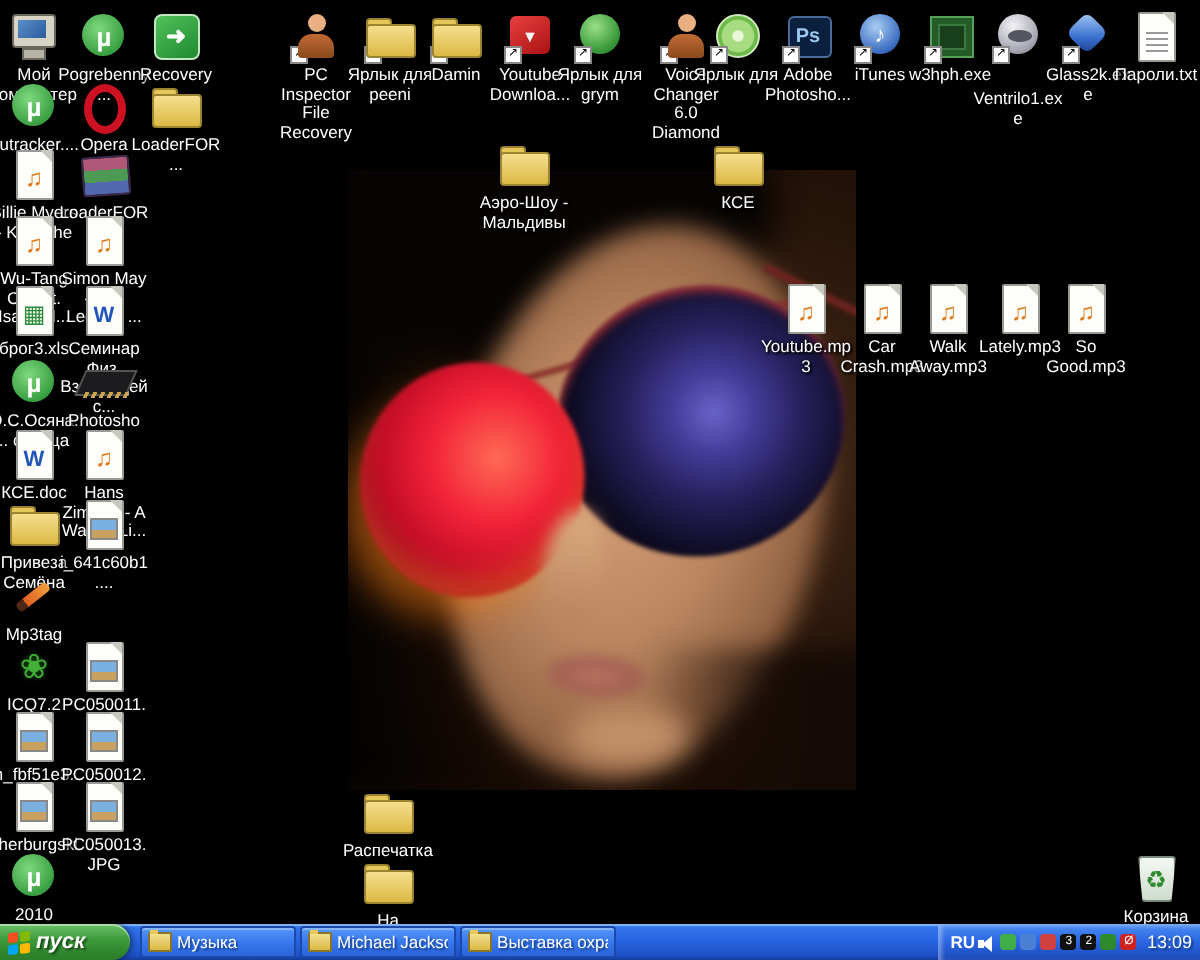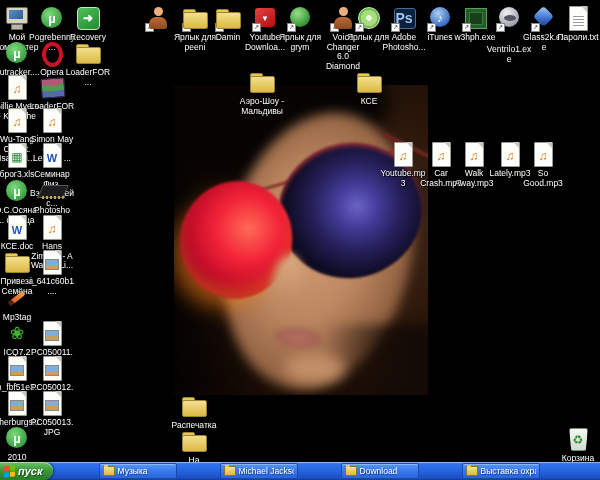--- a/index.html
+++ b/index.html
@@ -59,51 +59,51 @@
   .g-opera::before{content:"";position:absolute;left:5px;top:3px;width:13px;height:17px;border:4px solid #cc1122;border-radius:50%;}
   .g-chip::before{content:"";position:absolute;left:3px;top:8px;width:24px;height:11px;background:#1c1c1e;transform:skewX(-24deg);border:1px solid #555;}
   .g-chip::after{content:"";position:absolute;left:5px;top:19px;width:22px;height:3px;background:repeating-linear-gradient(90deg,#caa84a 0 2px,transparent 2px 4px);transform:skewX(-24deg);}
   .g-person::before{content:"";position:absolute;left:11px;top:3px;width:9px;height:9px;border-radius:50%;background:#eab083;}
   .g-person::after{content:"";position:absolute;left:6px;top:13px;width:18px;height:12px;border-radius:7px 7px 2px 2px;background:linear-gradient(#c06a32,#8a4a1e);}
   .g-red-app::before{content:"";position:absolute;left:5px;top:4px;width:20px;height:19px;border-radius:3px;background:linear-gradient(145deg,#e84040,#aa1212);}
   .g-red-app .glyph-char{color:#fff;font-size:8px;}
   .g-globe-green::before{content:"";position:absolute;left:5px;top:3px;width:20px;height:20px;border-radius:50%;background:radial-gradient(circle at 38% 32%,#9ade8a,#3a9a3a 65%,#1e6a22);}
   .g-disc-green::before{content:"";position:absolute;left:5px;top:3px;width:20px;height:20px;border-radius:50%;background:radial-gradient(circle,#eaf8da 0 18%,#a8dc80 22% 55%,#6cba48 60% 100%);border:1px solid #cfe8bc;}
   .g-ps::before{content:"";position:absolute;left:5px;top:4px;width:20px;height:19px;border-radius:3px;background:#0b1f3e;border:1px solid #4a6a9a;}
-  .g-ps .glyph-char{color:#9cc8ee;font-weight:bold;font-size:14px;}
+  .g-ps .glyph-char{color:#9cc8ee;font-weight:bold;font-size:10px;}
   .g-itunes::before{content:"";position:absolute;left:5px;top:3px;width:20px;height:20px;border-radius:50%;background:radial-gradient(circle at 40% 32%,#aacdf2,#3a6cc2 70%,#1e4492);}
   .g-itunes .glyph-char{color:#fff;font-size:11px;}
   .g-chip-green::before{content:"";position:absolute;left:5px;top:4px;width:20px;height:19px;background:#17401a;border:1px solid #58a058;
     box-shadow:inset 0 0 0 3px #235c26, inset 0 0 0 4px #3a7a3e;}
   .g-helmet::before{content:"";position:absolute;left:5px;top:3px;width:20px;height:20px;border-radius:50%;background:radial-gradient(circle at 38% 30%,#f2f2f6,#a8a8b4 65%,#70707e);}
   .g-helmet::after{content:"";position:absolute;left:10px;top:11px;width:12px;height:6px;border-radius:50%;background:#55555f;}
   .g-crystal::before{content:"";position:absolute;left:7px;top:5px;width:15px;height:15px;border-radius:4px;transform:rotate(45deg);
     background:linear-gradient(135deg,#a8ccf4,#3a70d0 60%,#1c3e8e);}
   .g-icq .glyph-char{color:#45b038;font-size:17px;text-shadow:0 0 2px #1a6a12;}
   .g-brush::before{content:"";position:absolute;left:5px;top:12px;width:19px;height:5px;border-radius:2px;transform:rotate(-38deg);
     background:linear-gradient(90deg,#50261a 0 25%,#e06020 25%,#f0a040);}
   .g-recycle::before{content:"";position:absolute;left:6px;top:3px;width:17px;height:21px;border-radius:2px 2px 4px 4px;
     background:linear-gradient(#f4f8f4,#cfdccf);border:1px solid #7a8a7a;clip-path:polygon(0 0,100% 0,88% 100%,12% 100%);}
   .g-recycle .glyph-char{color:#2e8a2e;font-size:12px;position:relative;top:1px;}
   
   #taskbar{position:absolute;left:0;bottom:0;width:600px;height:18px;
     background:linear-gradient(#5a9cf8 0%,#3173ea 10%,#2663e0 50%,#1c50c4 88%,#123c96 100%);
     display:flex;align-items:center;box-shadow:inset 0 1px 0 #7db2fa;}
-  #start-button{height:18px;padding:0 10px 0 4px;border-radius:0 9px 9px 0;display:flex;align-items:center;gap:3px;
+  #start-button{height:18px;padding:0 22px 0 4px;border-radius:0 9px 9px 0;display:flex;align-items:center;gap:3px;
     background:linear-gradient(#6cc26c 0%,#3c9a3a 45%,#2c802a 90%);box-shadow:inset 0 1px 0 #a8dca0,1px 0 3px rgba(0,0,0,.5);cursor:pointer;}
   #start-button .start-text{color:#fff;font-weight:bold;font-style:italic;font-size:11px;text-shadow:1px 1px 1px #1a4a1a;}
   .win-flag{width:11px;height:11px;display:grid;grid-template-columns:5px 5px;grid-template-rows:5px 5px;gap:1px;transform:skewY(-6deg);}
   .win-flag i{border-radius:1px;}
   .win-flag i:nth-child(1){background:#f25022;}
   .win-flag i:nth-child(2){background:#7fba00;}
   .win-flag i:nth-child(3){background:#00a4ef;}
   .win-flag i:nth-child(4){background:#ffb900;}
   #task-buttons{display:flex;gap:2px;margin-left:5px;flex:1;}
   .task-btn{width:70px;height:14px;border-radius:2px;border:1px solid #1c48a8;display:flex;align-items:center;gap:3px;padding:0 3px;
-    background:linear-gradient(#5598f8,#3878ee 50%,#2a64d8);box-shadow:inset 0 1px 0 #86b4f8;overflow:hidden;cursor:pointer;margin-left:41px;}
+    background:linear-gradient(#5598f8,#3878ee 50%,#2a64d8);box-shadow:inset 0 1px 0 #86b4f8;overflow:hidden;cursor:pointer;}
   .task-btn .t-label{color:#fff;font-size:8.5px;white-space:nowrap;overflow:hidden;text-shadow:1px 1px 1px #123a8a;}
   .tb-folder{flex:none;width:10px;height:8px;background:linear-gradient(#f4df8e,#dcb945);border:1px solid #8a7428;border-radius:1px;position:relative;}
   .tb-folder::before{content:"";position:absolute;left:0;top:-2px;width:4px;height:2px;background:#e8c75a;}
   .tb-clipper{flex:none;width:9px;height:9px;border-radius:50%;background:radial-gradient(circle at 38% 32%,#8ae8d8,#1e9a8a 70%);}
   #tray{height:18px;display:flex;align-items:center;gap:2px;padding:0 4px 0 6px;
     background:linear-gradient(#4a8cf4 0%,#2a66e2 50%,#1a4ab8 100%);box-shadow:inset 2px 1px 2px rgba(255,255,255,.35);}
   #tray .lang{color:#fff;font-size:8.5px;font-weight:bold;}
   .tray-ico{width:8px;height:8px;border-radius:2px;font-size:6px;line-height:8px;color:#fff;text-align:center;flex:none;}
   #clock{color:#fff;font-size:9px;margin-left:3px;text-shadow:1px 1px 1px #12398a;}
   .speaker{width:9px;height:9px;position:relative;flex:none;}
@@ -147,20 +147,21 @@
         <div class="glyph g-green-arrow">
           <span class="glyph-char">➜</span>
         </div>
         <div class="label">Recovery</div>
       </div>
       <div class="icon" style="left: 135px; top: 4px;">
         <div class="glyph g-person">
           <span class="glyph-char"></span>
           <span class="shortcut-badge">↗</span>
         </div>
+        <div class="label">PC Inspector File Recovery</div>
       </div>
       <div class="icon" style="left: 172px; top: 4px;">
         <div class="glyph g-folder">
           <span class="glyph-char"></span>
           <span class="shortcut-badge">↗</span>
         </div>
         <div class="label">Ярлык для peeni</div>
       </div>
       <div class="icon" style="left: 205px; top: 4px;">
         <div class="glyph g-folder">
@@ -456,21 +457,31 @@
         <div class="task-btn">
           <span class="tb-folder"></span>
           <span class="t-label">Музыка</span>
         </div>
         <div class="task-btn">
           <span class="tb-folder"></span>
           <span class="t-label">Michael Jackson</span>
         </div>
         <div class="task-btn">
           <span class="tb-folder"></span>
-          <span class="t-label">Download</span>
-        </div>
-        <div class="task-btn">
-          <span class="tb-folder"></span>
           <span class="t-label">Выставка охранной р...</span>
         </div>
       </div>
+    <div id="tray">
+      <span class="lang">RU</span>
+      <span class="speaker"></span>
+      <span id="tray-icons" style="display:flex;gap:2px;align-items:center;">
+          <span class="tray-ico" style="background: rgb(63, 174, 73);"></span>
+          <span class="tray-ico" style="background: rgb(74, 127, 212);"></span>
+          <span class="tray-ico" style="background: rgb(208, 64, 64);"></span>
+          <span class="tray-ico" style="background: rgb(16, 16, 16);">3</span>
+          <span class="tray-ico" style="background: rgb(16, 16, 16);">2</span>
+          <span class="tray-ico" style="background: rgb(45, 138, 45);"></span>
+          <span class="tray-ico" style="background: rgb(204, 34, 34);">Ø</span>
+        </span>
+      <span id="clock">13:09</span>
+    </div>
   </div>
 </div>
 
 </body></html>

